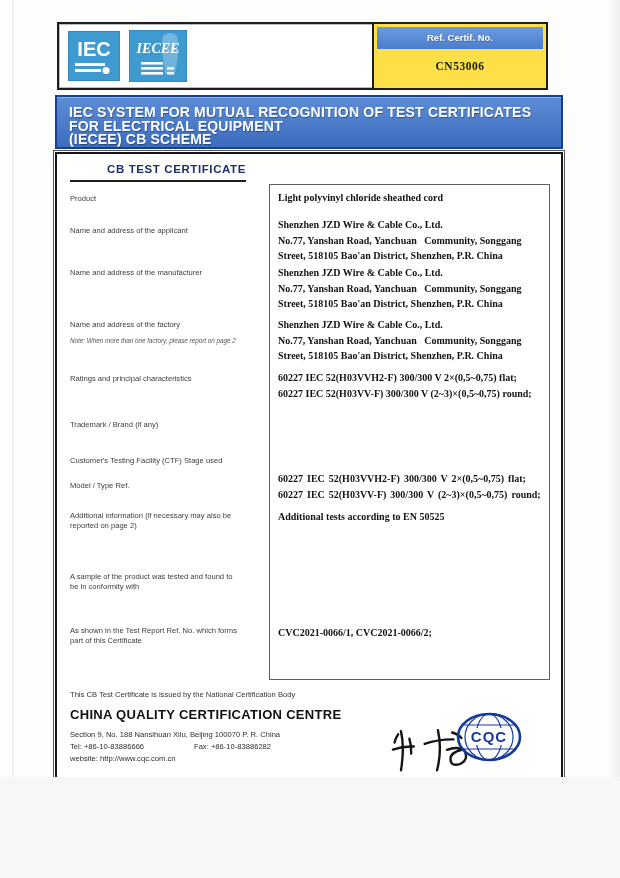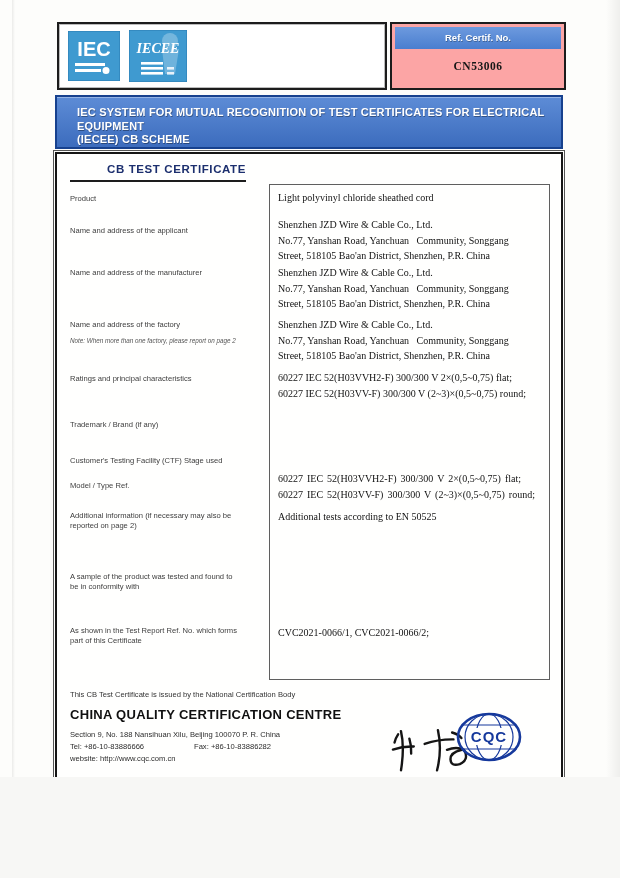--- a/index.html
+++ b/index.html
@@ -9,48 +9,48 @@
   .scan-edge-l{position:absolute;left:12px;top:0;width:3px;height:100%;
       background:linear-gradient(90deg,rgba(0,0,0,.07),rgba(0,0,0,0));}
   .scan-edge-r{position:absolute;right:0;top:0;width:14px;height:100%;
       background:linear-gradient(90deg,rgba(0,0,0,0),rgba(0,0,0,.06));}
 
   
   .logos-box{position:absolute;left:57px;top:22px;width:326px;height:64px;
       border:2px solid #1c1c1c;background:#fff;box-shadow:inset 0 0 0 1px #bbb;
       display:flex;align-items:center;}
   .logo{margin-left:9px;}
-  .ref-box{position:absolute;left:390px;top:22px;width:172px;height:64px;
-      border:2px solid #1c1c1c;background:#fca5a5;}
+  .ref-box{position:absolute;left:372px;top:22px;width:172px;height:64px;
+      border:2px solid #1c1c1c;background:#fde047;}
   .ref-band{position:absolute;left:3px;top:3px;right:3px;height:22px;
       background:linear-gradient(#6d9ade,#4a7ecf);
       color:#fff;font-weight:bold;font-size:9.5px;text-align:center;line-height:22px;
       text-shadow:.5px .5px 0 rgba(0,0,0,.3);}
   .ref-no{position:absolute;left:0;right:0;top:36px;text-align:center;
       font-family:"Liberation Serif","DejaVu Serif",serif;font-weight:600;
       font-size:11.5px;color:#171717;letter-spacing:.5px;}
 
   
   .banner{position:absolute;left:55px;top:95px;width:504px;height:50px;
       background:linear-gradient(#5d8cd6,#3c6cbd);border:2px solid #17418e;
       box-shadow:inset 0 1px 0 rgba(255,255,255,.35);}
-  .banner-text{padding:9px 12px 0 20px;color:#fff;font-weight:bold;font-size:11px;
+  .banner-text{padding:9px 12px 0 12px;color:#fff;font-weight:bold;font-size:14px;
       line-height:13.5px;letter-spacing:.2px;text-shadow:.6px .6px 0 rgba(0,0,0,.35);}
 
   
   .main-box{position:absolute;left:55px;top:152px;width:504px;height:650px;
       border:2px solid #161616;outline:1px solid #555;outline-offset:1px;background:#fffffe;}
   .cert-title{position:absolute;left:13px;top:9px;color:#1c2f6e;font-weight:bold;
       font-size:11.5px;letter-spacing:.6px;padding-bottom:5px;border-bottom:2px solid #1d1d1d;
       width:176px;text-align:right;}
   .lbl{position:absolute;left:13px;width:188px;font-size:7.6px;color:#3d3d3d;line-height:9.6px;}
   .lbl-note{position:absolute;left:13px;width:200px;font-size:6.3px;font-style:italic;color:#555;}
   .value-box{position:absolute;left:212px;top:30px;width:279px;height:494px;border:1.5px solid #5f5f5f;}
   .val{position:absolute;left:8px;width:264px;
-      font-family:"Liberation Serif","DejaVu Serif",serif;font-weight:normal;
+      font-family:"Liberation Serif","DejaVu Serif",serif;font-weight:bold;
       font-size:10px;color:#121212;line-height:15.5px;}
   .val-line{white-space:pre;}
   .ws{word-spacing:1.5px;}
 
   
   .issued-by{position:absolute;left:13px;top:536px;font-size:7.6px;color:#333;}
   .body-name{position:absolute;left:13px;top:553px;font-size:13px;font-weight:bold;
       color:#101010;letter-spacing:.3px;}
   .addr-line{position:absolute;left:13px;font-size:7.6px;color:#2c2c2c;}
   .date-label,.sig-label{position:absolute;font-size:7.6px;color:#4f617f;}

